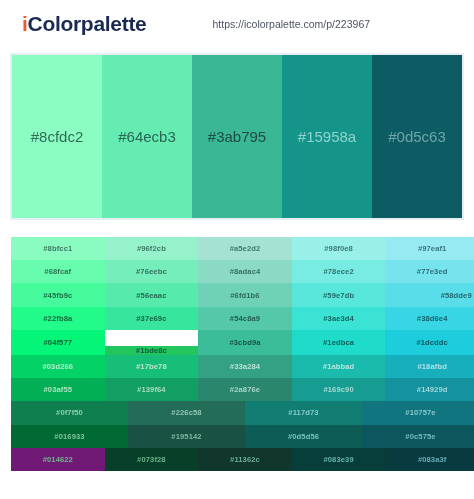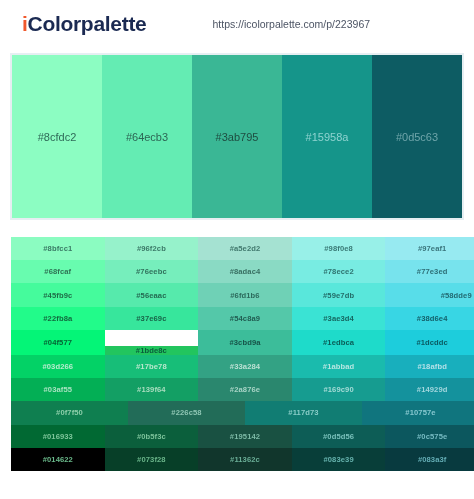--- a/index.html
+++ b/index.html
@@ -49,21 +49,21 @@
     width: 452px; height: 165px;
     display: flex;
     border: 1px solid #e6eef1;
     box-shadow: 0 0 0 1px rgba(200,220,228,0.45);
   }
   .band-cell {
     flex: 1 1 0;
     display: flex;
     align-items: center;
     justify-content: center;
-    font-size: 11px;
+    font-size: 15px;
   }
 
   
   .grid {
     position: absolute;
     left: 11px; top: 237px;
     width: 468px; height: 234px;
     display: flex;
     flex-direction: column;
     font-weight: bold;
@@ -242,35 +242,32 @@
           <span style="color: rgb(138, 205, 200);">#117d73</span>
         </div>
         <div class="grid-cell" style="background: rgb(16, 117, 126);">
           <span style="color: rgb(135, 200, 208);">#10757e</span>
         </div>
       </div>
       <div class="grid-row">
         <div class="grid-cell" style="background: rgb(1, 105, 51);">
           <span style="color: rgb(126, 198, 155);">#016933</span>
         </div>
-        <div class="grid-cell" style="background: rgb(11, 95, 60);">
-          <span style="color: rgb(124, 194, 154);">#0b5f3c</span>
-        </div>
         <div class="grid-cell" style="background: rgb(25, 81, 66);">
           <span style="color: rgb(125, 186, 166);">#195142</span>
         </div>
         <div class="grid-cell" style="background: rgb(13, 93, 86);">
           <span style="color: rgb(121, 192, 187);">#0d5d56</span>
         </div>
         <div class="grid-cell" style="background: rgb(12, 87, 94);">
           <span style="color: rgb(119, 187, 195);">#0c575e</span>
         </div>
       </div>
       <div class="grid-row">
-        <div class="grid-cell" style="background: #000000;">
+        <div class="grid-cell" style="background: #701a75;">
           <span style="color: rgb(106, 185, 138);">#014622</span>
         </div>
         <div class="grid-cell" style="background: rgb(7, 63, 40);">
           <span style="color: rgb(105, 180, 137);">#073f28</span>
         </div>
         <div class="grid-cell" style="background: rgb(17, 54, 44);">
           <span style="color: rgb(106, 173, 150);">#11362c</span>
         </div>
         <div class="grid-cell" style="background: rgb(8, 62, 57);">
           <span style="color: rgb(102, 178, 173);">#083e39</span>

